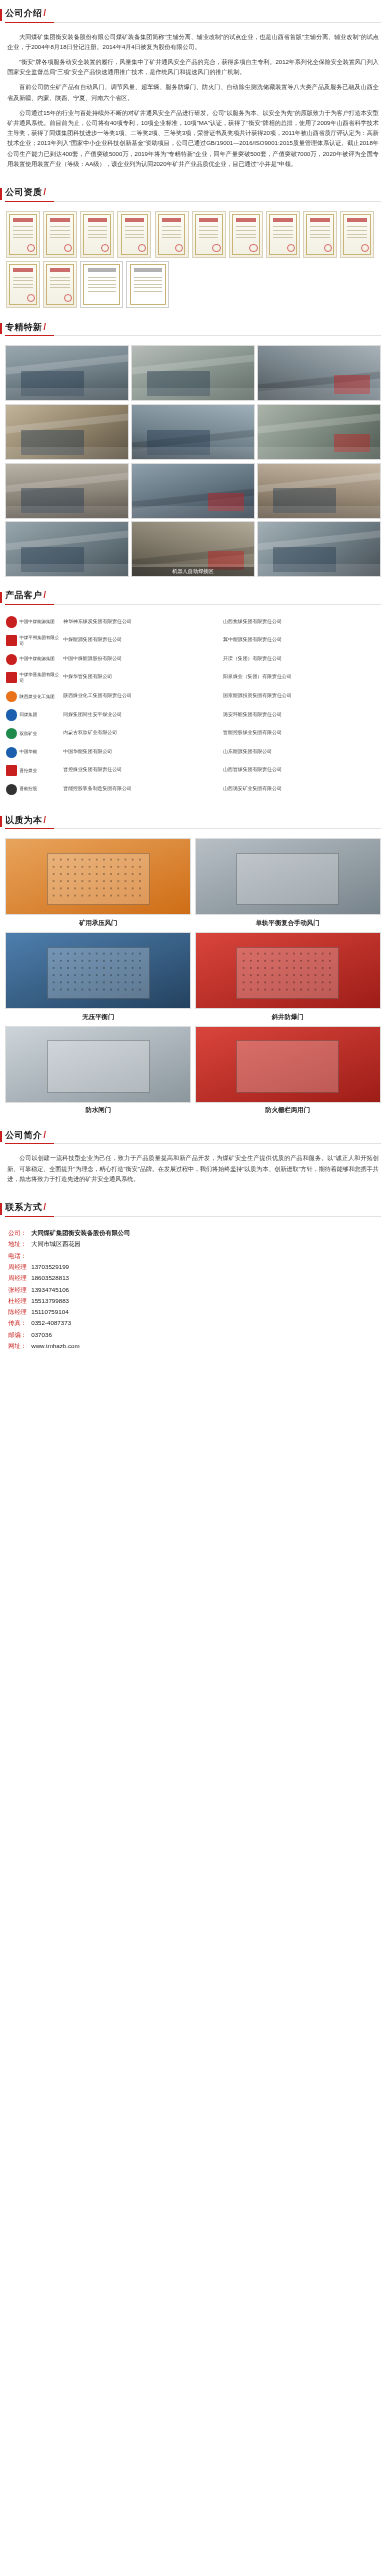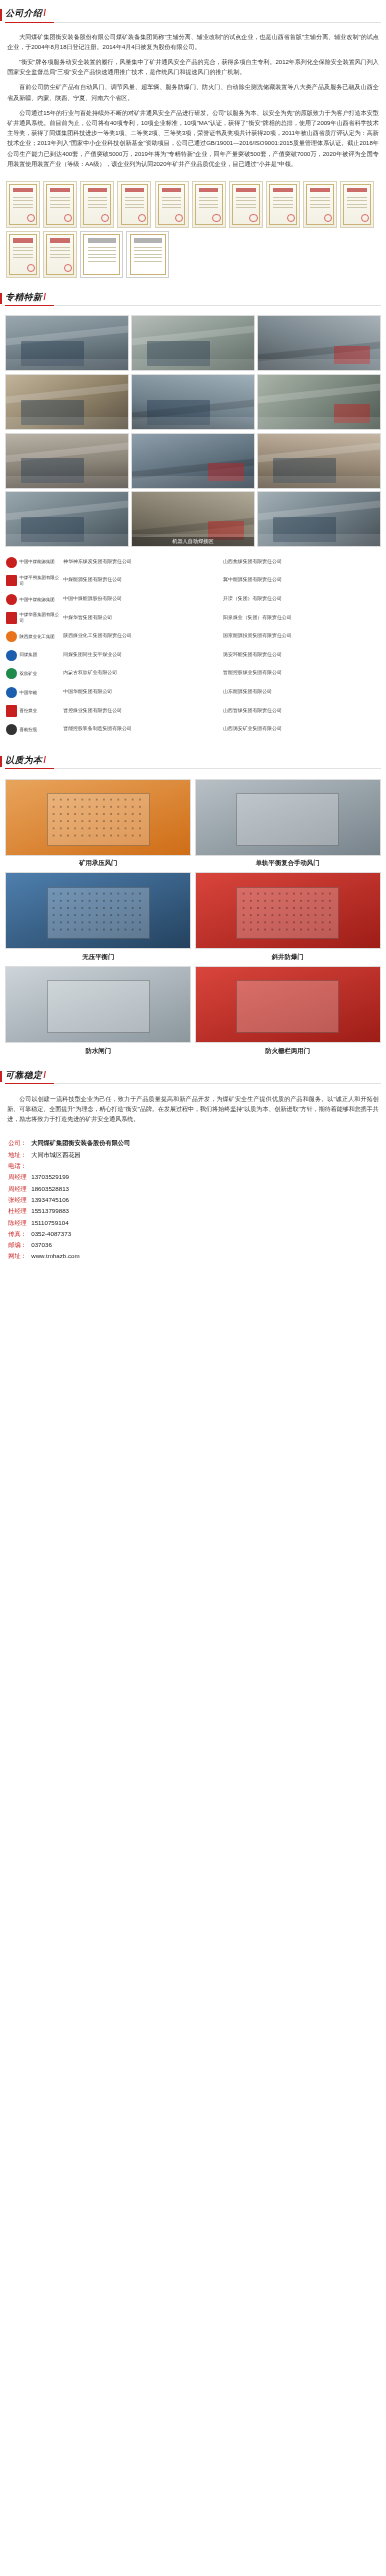--- a/index.html
+++ b/index.html
@@ -28,21 +28,20 @@
     width: 2.1px; height: 11.3px;
     background: #c8201e;
   }
   .sec-head .title {
     font-size: 8.8px;
     font-weight: bold;
     color: #1a1a1a;
     line-height: 13.4px;
     display: inline-block;
     letter-spacing: 0.5px;
-    font-style: italic;
   }
   .sec-head .slash {
     color: #c8201e;
     font-weight: bold;
     font-size: 8.8px;
     margin-left: 1px;
   }
   .sec-head .rule {
     position: absolute;
     left: 5.2px; right: 5.2px; top: 14.4px;
@@ -294,20 +293,26 @@
     <span class="rule-red"></span>
   </div>
 
   <div class="intro">
     <p>大同煤矿集团衡安装备股份有限公司煤矿装备集团简称"主辅分离、辅业改制"的试点企业，也是山西省首版"主辅分离、辅业改制"的试点企业，于2004年8月18日登记注册。2014年4月4日被复为股份有限公司。</p>
     <p>"衡安"牌各项服务动安全装置的履行，风量集中了矿井通风安全产品的完合，获得多项自主专利。2012年系列化全保险安全装置风门列入国家安全监督总局"三项"安全产品快速通用推广技术，是作统风门和提速风门的推广机制。</p>
     <p>百前公司防尘矿产品有自动风门、调节风量、超车辆、服务防爆门、防火门、自动除尘测洗储藏装置等八大类产品及服务已融及山西全省及新疆、内蒙、陕西、宁夏、河南六个省区。</p>
     <p>公司通过15年的行业与百处持续外不断的对矿井通风安全产品进行研发。公司"以服务为本、以安全为先"的原版致力于为客户打造本安型矿井通风系统。前目前为止，公司将有40项专利，10项企业标准，10项"MA"认证，获得了"衡安"牌相的总排，使用了2009年山西省科学技术主导奖，获得了同煤集团科技进步一等奖1项、二等奖2项、三等奖3项，荣誉证书及奖项共计获得20项，2011年被山西省质厅评认定为：高新技术企业；2013年列入"国家中小企业科技创新基金"资助项目，公司已通过GB/19001—2016/ISO9001:2015质量管理体系认证。截止2018年公司生产能力已到达400套，产值突破5000万，2019年将为"专精特新"企业，同年产量突破500套，产值突破7000万，2020年被评为全国专用装置使用装置产业（等级：AA级），该企业列为认同2020年矿井产业品质优企业，目已通过"小并是"申领。</p>
   </div>
 
+  <div class="sec-head">
+    <span class="bar"></span>
+    <span class="title">公司资质</span><span class="slash">/</span>
+    <span class="rule"></span>
+    <span class="rule-red"></span>
+  </div>
 
   <div class="certs">
     <div class="cert">
         <span class="ctop"></span>
         <span class="clines">
           <i></i>
           <i></i>
           <i></i>
           <i></i>
         </span>
@@ -509,20 +514,26 @@
         <span class="floor"></span>
       <span class="cap">机器人自动焊接区</span>
     </div>
     <div class="ph f12">
         <span class="beam b1"></span>
         <span class="mach"></span>
         <span class="floor"></span>
       </div>
   </div>
 
+  <div class="sec-head">
+    <span class="bar"></span>
+    <span class="title">产品客户</span><span class="slash">/</span>
+    <span class="rule"></span>
+    <span class="rule-red"></span>
+  </div>
 
   <div class="cust-wrap">
 
     <div class="cust-row">
       <div class="logo-cell">
         <span class="logo-mark"></span>
         <span class="logo-text">中国中煤能源集团</span>
       </div>
       <span class="cust-name">神华神东煤炭集团有限责任公司</span>
       <span class="cust-name">山西焦煤集团有限责任公司</span>
@@ -655,29 +666,35 @@
     <div class="prod">
       <div class="img red">
           <span class="door"></span>
         </div>
       <div class="label">防火栅栏两用门</div>
     </div>
   </div>
 
   <div class="sec-head">
     <span class="bar"></span>
-    <span class="title">可靠稳定</span><span class="slash">/</span>
+    <span class="title">公司简介</span><span class="slash">/</span>
     <span class="rule"></span>
     <span class="rule-red"></span>
   </div>
 
   <div class="intro">
     <p>公司以创建一流科技型企业为己任，致力于产品质量提高和新产品开发，为煤矿安全生产提供优质的产品和服务。以"诚正人和开拓创新、可靠稳定、全面提升"为理念，精心打造"衡安"品牌。在发展过程中，我们将始终坚持"以质为本、创新进取"方针，期待着能够和您携手共进，励志将致力于打造先进的矿井安全通风系统。</p>
   </div>
 
+  <div class="sec-head">
+    <span class="bar"></span>
+    <span class="title">联系方式</span><span class="slash">/</span>
+    <span class="rule"></span>
+    <span class="rule-red"></span>
+  </div>
 
   <div class="contact">
     <div class="line">
       <span class="k">公司：</span>
       <span class="v company">大同煤矿集团衡安装备股份有限公司</span>
     </div>
     <div class="line">
       <span class="k">地址：</span>
       <span class="v">大同市城区西花园</span>
     </div>

